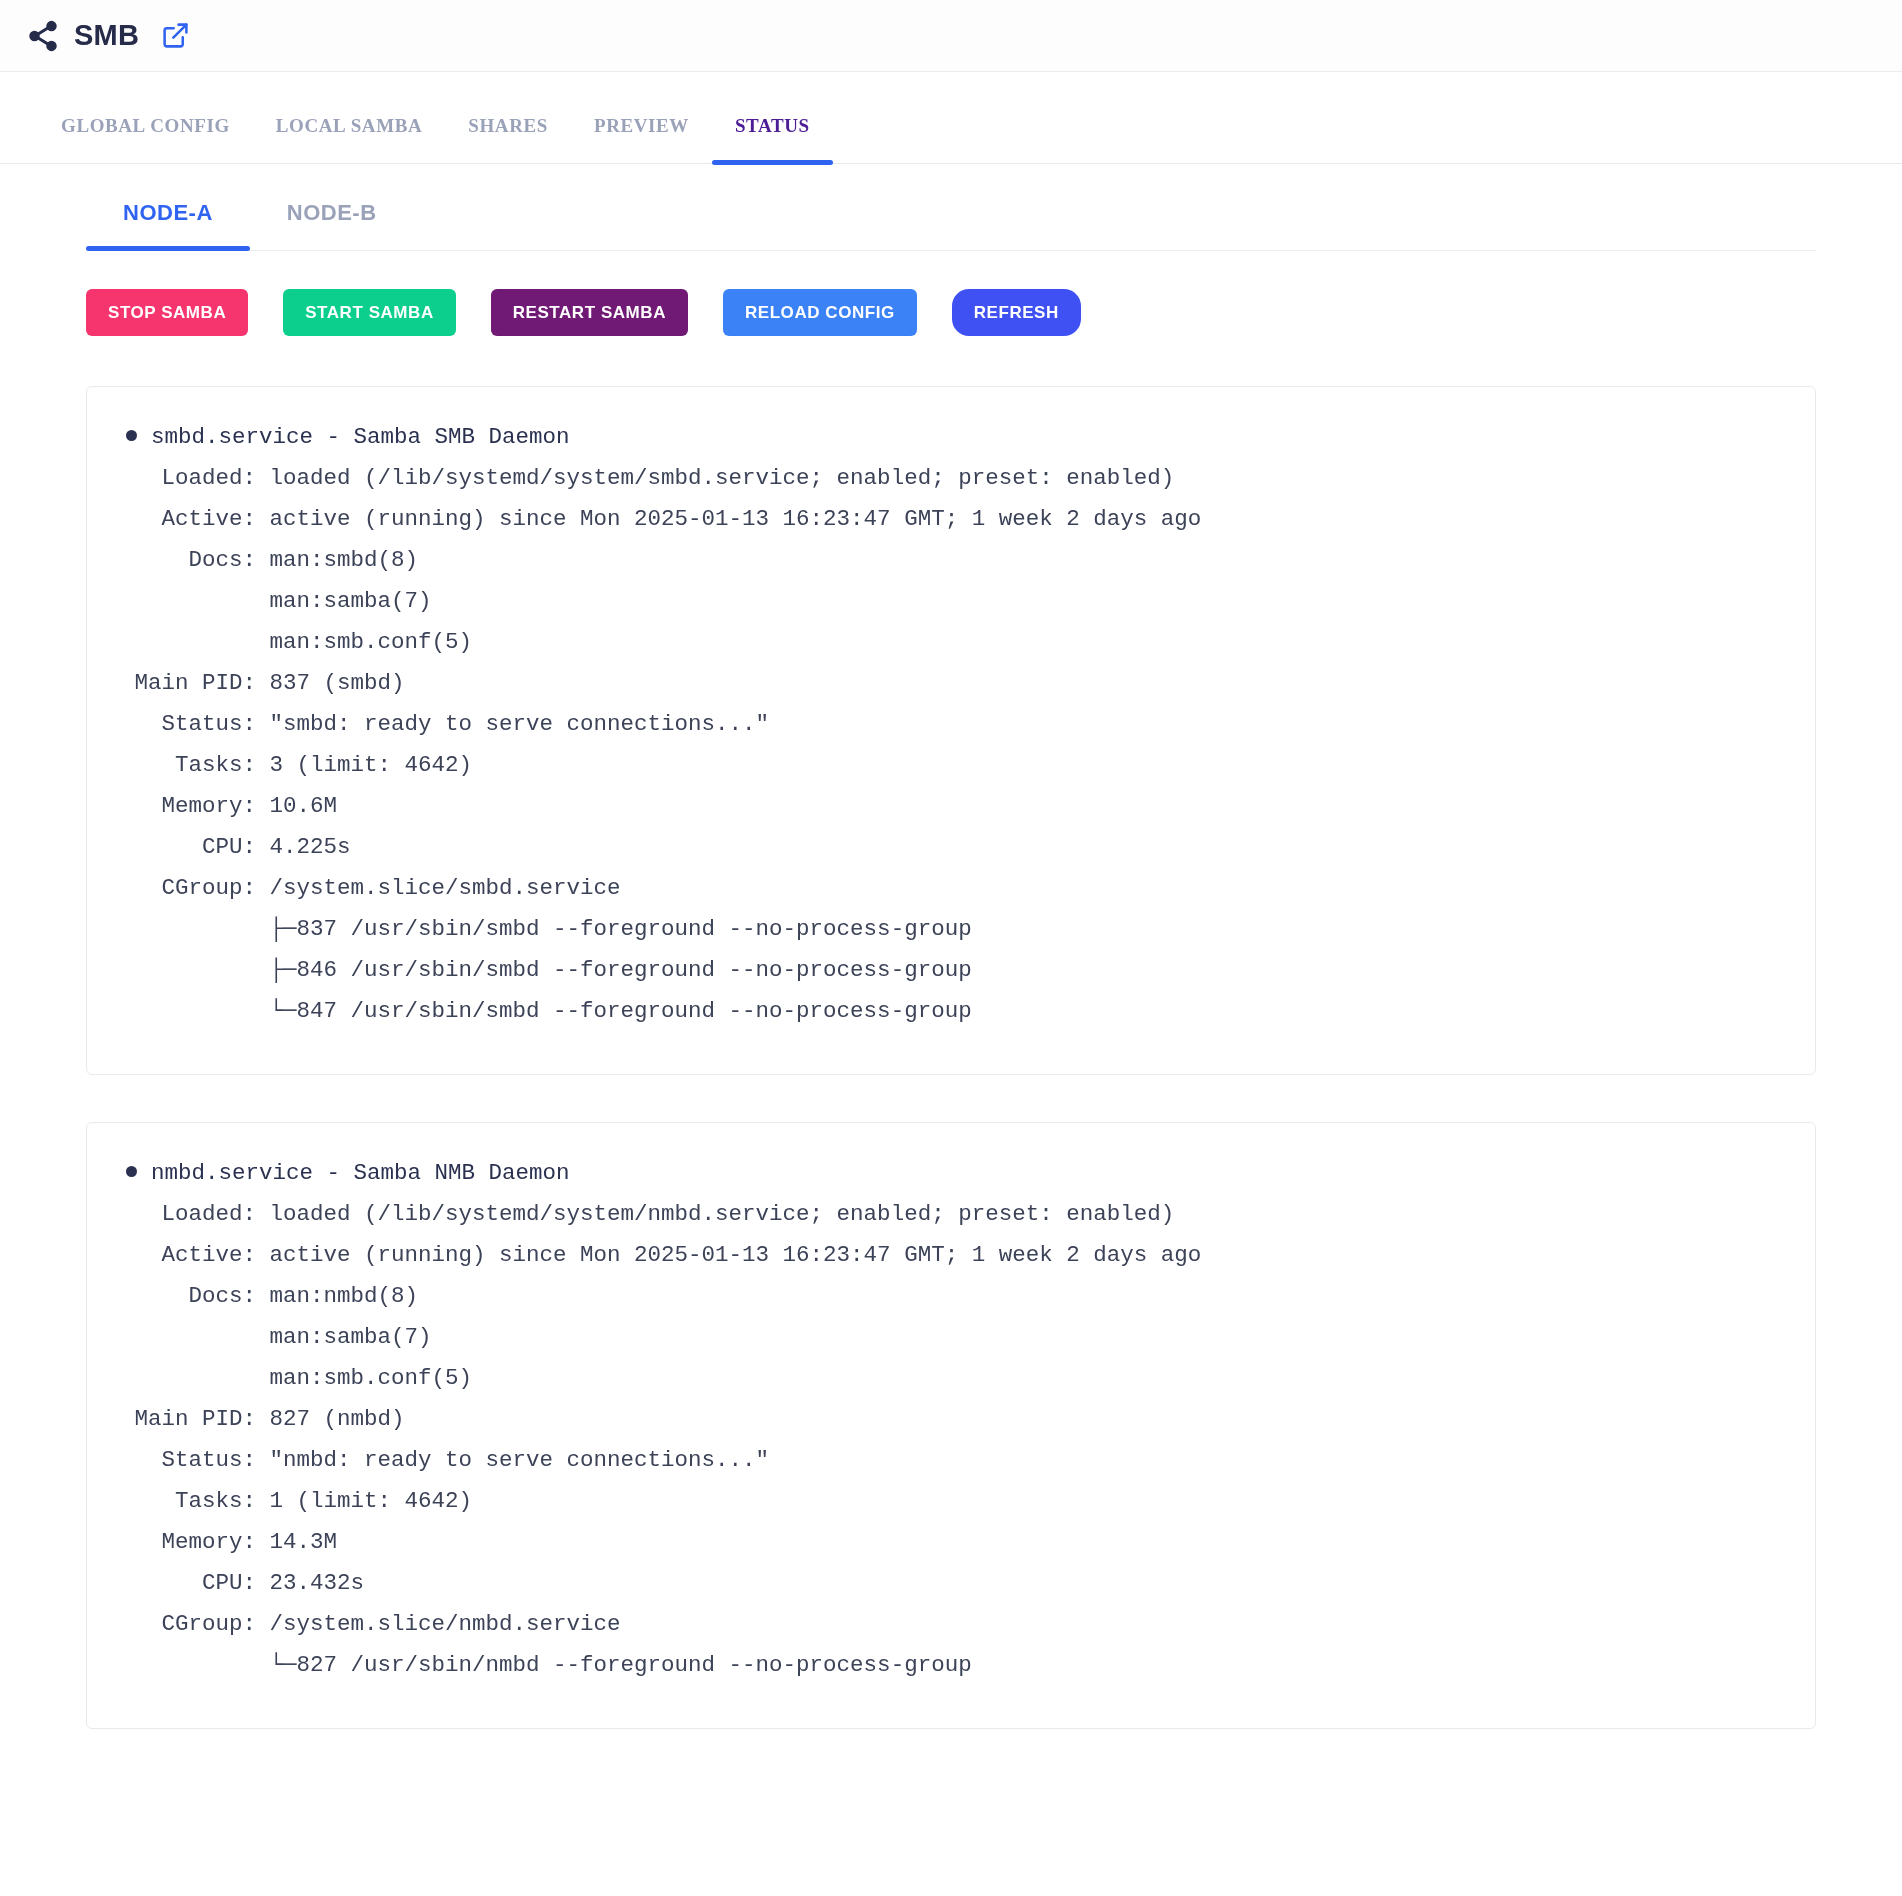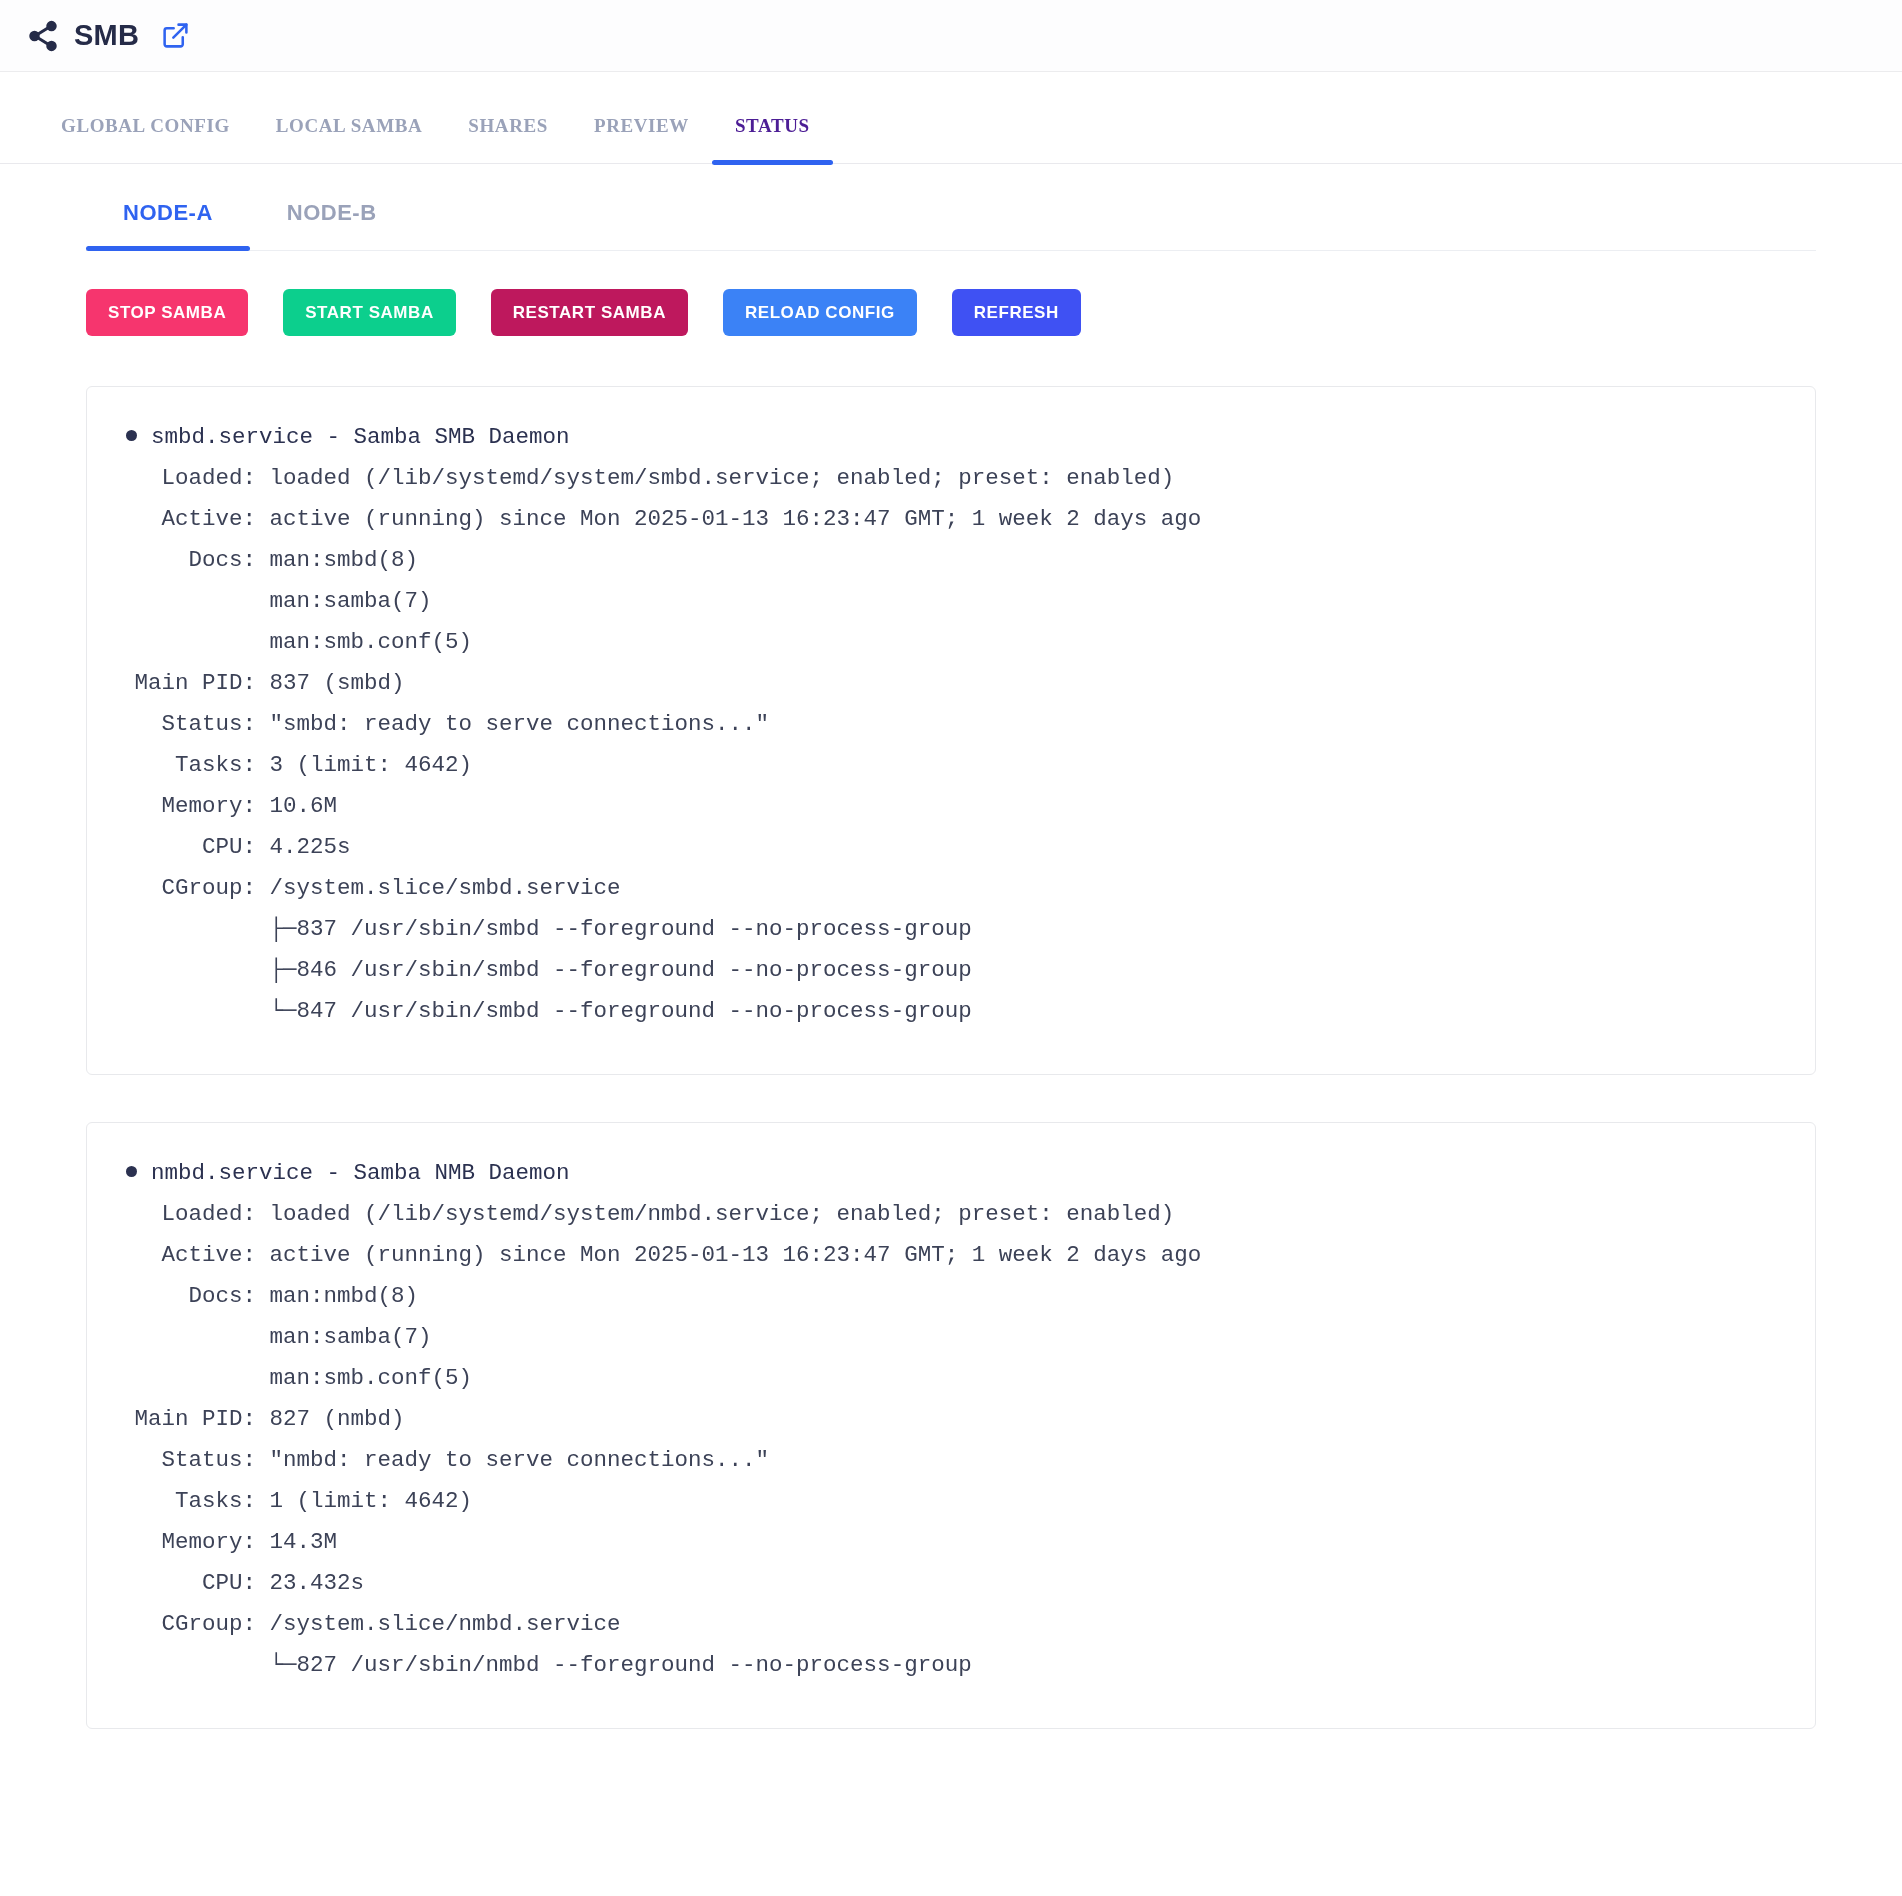--- a/index.html
+++ b/index.html
@@ -177,23 +177,23 @@
 <div class="node-area">
   <div class="nodebar">
     <button class="nodetab active">NODE-A</button>
     <button class="nodetab">NODE-B</button>
   </div>
 </div>
 
 <div class="actions">
   <button class="btn" style="background: rgb(246, 53, 110);">STOP SAMBA</button>
   <button class="btn" style="background: rgb(12, 207, 141);">START SAMBA</button>
-  <button class="btn" style="background: #be185d;">RESTART SAMBA</button>
+  <button class="btn" style="background: #701a75;">RESTART SAMBA</button>
   <button class="btn" style="background: #3b82f6;">RELOAD CONFIG</button>
-  <button class="btn" style="background: rgb(63, 81, 243);">REFRESH</button>
+  <button class="btn" style="background: rgb(63, 81, 243); border-radius: 17px;">REFRESH</button>
 </div>
 
 <div class="cards">
 
   <div class="card">
     <pre class="unit"><span class="bullet-dot"></span><span class="head">smbd.service - Samba SMB Daemon</span>
 <span>   Loaded: loaded (/lib/systemd/system/smbd.service; enabled; preset: enabled)
    Active: active (running) since Mon 2025-01-13 16:23:47 GMT; 1 week 2 days ago
      Docs: man:smbd(8)
            man:samba(7)

